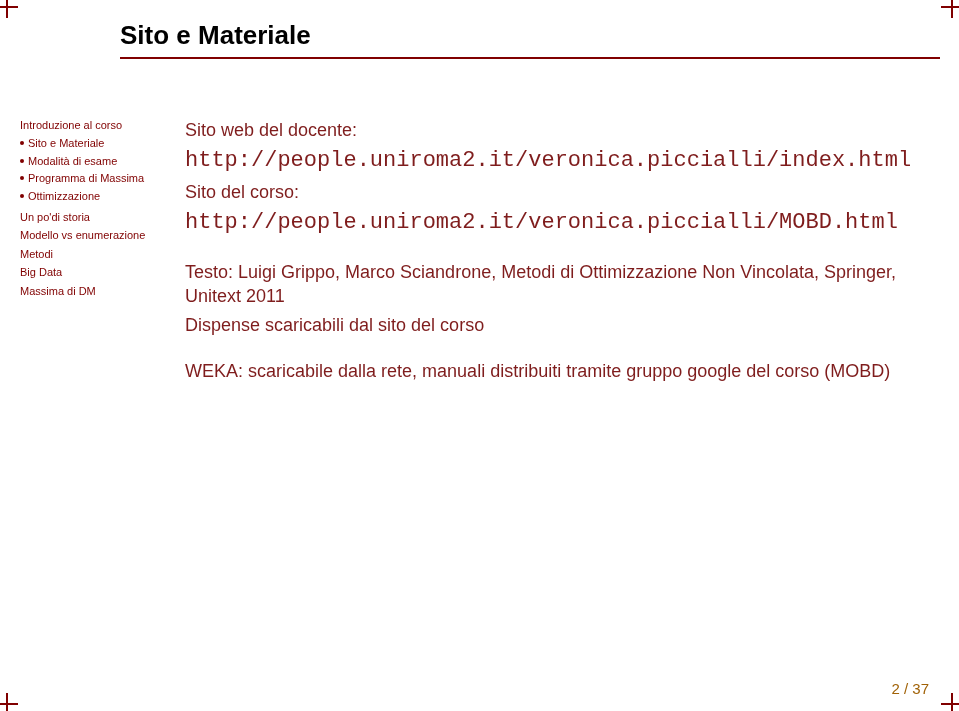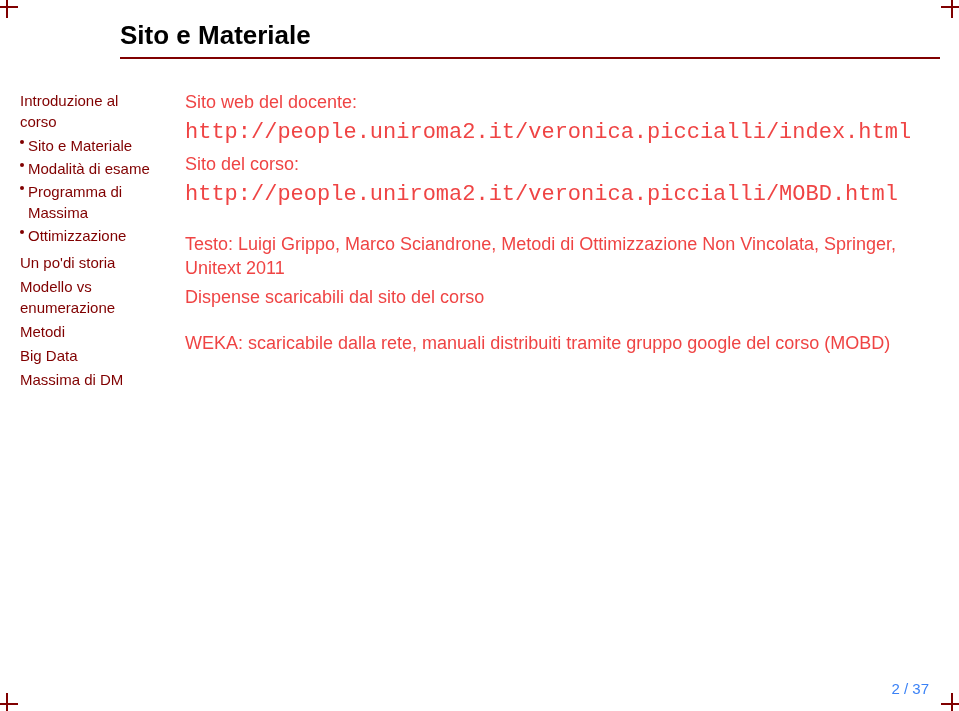--- a/index.html
+++ b/index.html
@@ -35,20 +35,21 @@
   .corner.bl::before { top: auto; bottom: 6px; }
   .corner.bl::after  { left: 6px; top: auto; bottom: 0; }
   .corner.br::before { top: auto; bottom: 6px; }
   .corner.br::after  { left: auto; right: 6px; top: auto; bottom: 0; }
 
   .page {
     position: absolute;
     top: 10px; left: 10px; right: 10px; bottom: 10px;
     display: flex;
     flex-direction: column;
+    gap: 28px;
   }
   .title-area {
     padding: 10px 0 6px 110px;
   }
   .title {
     font-size: 26px;
     font-weight: bold;
     color: #000;
     border-bottom: 2px solid #800000;
     padding-bottom: 6px;
@@ -56,21 +57,21 @@
     width: 820px;
   }
   .body {
     display: flex;
     flex: 1;
     padding-top: 25px;
   }
   .sidebar {
     width: 145px;
     padding-left: 10px;
-    font-size: 15px;
+    font-size: 11px;
     line-height: 1.4;
   }
   .nav-item {
     color: #800000;
     margin-bottom: 3px;
     cursor: pointer;
   }
   .nav-sub {
     color: #800000;
     margin-bottom: 2px;
@@ -87,35 +88,35 @@
     height: 4px;
     background: #800000;
     border-radius: 50%;
   }
   .nav-group { margin-bottom: 6px; }
   .content {
     flex: 1;
     padding-left: 30px;
     padding-right: 30px;
     font-size: 18px;
-    color: #ef4444;
+    color: #7f1d1d;
     line-height: 1.35;
   }
   .content p { margin-bottom: 4px; }
   .content .block { margin-bottom: 22px; }
   .mono {
     font-family: "Courier New", Courier, monospace;
     font-size: 22px;
   }
   .footer {
     position: absolute;
     bottom: 14px;
     right: 30px;
     font-size: 15px;
-    color: #3b82f6;
+    color: #a16207;
   }
 </style>
 </head>
 <body>
 
 <div class="corner tl"></div>
 <div class="corner tr"></div>
 <div class="corner bl"></div>
 <div class="corner br"></div>
 

